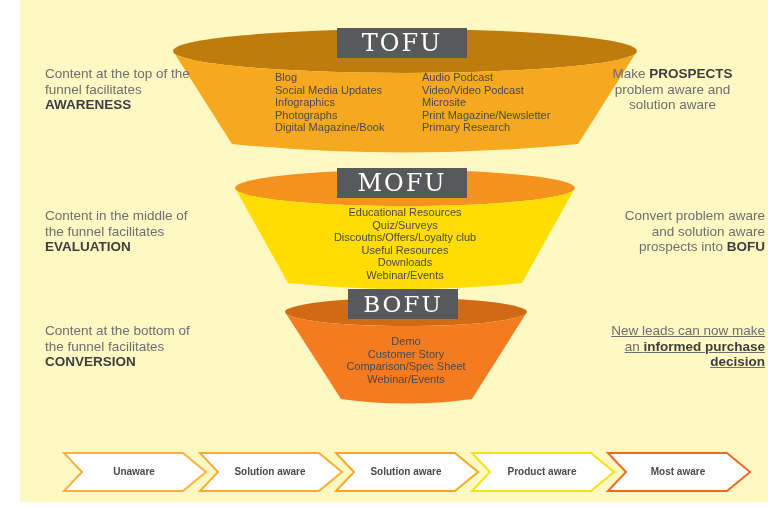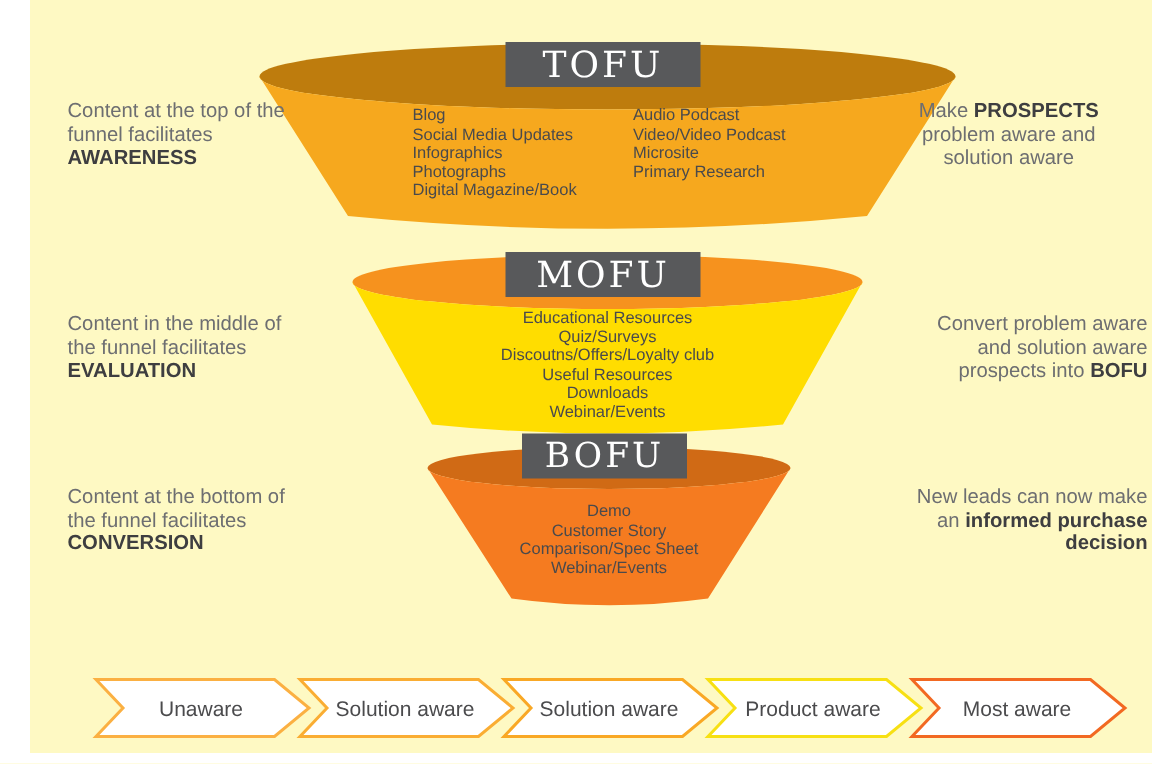--- a/index.html
+++ b/index.html
@@ -16,21 +16,21 @@
   .items {
     position:absolute; font-size:11px; line-height:12.5px; color:#4A4A4C;
   }
   .items-center { text-align:center; }
   .note { position:absolute; font-size:13.5px; line-height:15.5px; color:#6D6E71; }
   .note b { color:#3E3E40; font-weight:bold; }
   .note-left  { left:25px;  width:185px; text-align:left; }
   .note-right { right:23px; width:185px; text-align:right; }
   .bar-label {
     position:absolute; top:464px; height:16px; line-height:16px;
-    text-align:center; font-size:14px; font-weight:normal; color:#4B4B4D; width:140px;
+    text-align:center; font-size:10px; font-weight:bold; color:#4B4B4D; width:140px;
   }
 </style>
 </head>
 <body>
 
 <div class="canvas">
 
   <svg width="768" height="509" viewBox="0 0 768 509">
     <ellipse cx="385" cy="51" rx="232" ry="22" fill="#BE7C0D"></ellipse>
     <path d="M 153 51 A 232 22 0 0 0 617 51 L 558 144 Q 385 161 212 144 Z" fill="#F6A81E"></path>
@@ -50,20 +50,21 @@
       <div>Blog</div>
       <div>Social Media Updates</div>
       <div>Infographics</div>
       <div>Photographs</div>
       <div>Digital Magazine/Book</div>
     </div>
   <div class="items" style="left:402px; top:71px;">
       <div>Audio Podcast</div>
       <div>Video/Video Podcast</div>
       <div>Microsite</div>
+      <div>Print Magazine/Newsletter</div>
       <div>Primary Research</div>
     </div>
   <div class="items items-center" style="left:245px; top:206px; width:280px;">
       <div>Educational Resources</div>
       <div>Quiz/Surveys</div>
       <div>Discoutns/Offers/Loyalty club</div>
       <div>Useful Resources</div>
       <div>Downloads</div>
       <div>Webinar/Events</div>
     </div>
@@ -93,21 +94,21 @@
   <div class="note note-right" style="top:66px;text-align:center;">
     <div><span>Make </span><b>PROSPECTS</b><span></span></div>
     <div><span></span><b></b><span>problem aware and</span></div>
     <div><span></span><b></b><span>solution aware</span></div>
   </div>
   <div class="note note-right" style="top:208px;">
     <div><span></span><b></b><span>Convert problem aware</span></div>
     <div><span></span><b></b><span>and solution aware</span></div>
     <div><span>prospects into </span><b>BOFU</b><span></span></div>
   </div>
-  <div class="note note-right" style="top:323px;">
+  <div class="note note-right" style="top:323px;text-decoration:underline;">
     <div><span></span><b></b><span>New leads can now make</span></div>
     <div><span>an </span><b>informed purchase</b><span></span></div>
     <div><span></span><b>decision</b><span></span></div>
   </div>
 
   <svg width="768" height="509" viewBox="0 0 768 509">
     <polygon points="44,453 163,453 186,472 163,491 44,491 62,472" fill="#ffffff" stroke-width="2" stroke="#FBB042"></polygon>
     <polygon points="180,453 299,453 322,472 299,491 180,491 198,472" fill="#ffffff" stroke-width="2" stroke="#FAAD33"></polygon>
     <polygon points="316,453 435,453 458,472 435,491 316,491 334,472" fill="#ffffff" stroke-width="2" stroke="#F9A825"></polygon>
     <polygon points="452,453 571,453 594,472 571,491 452,491 470,472" fill="#ffffff" stroke-width="2" stroke="#F7E013"></polygon>

